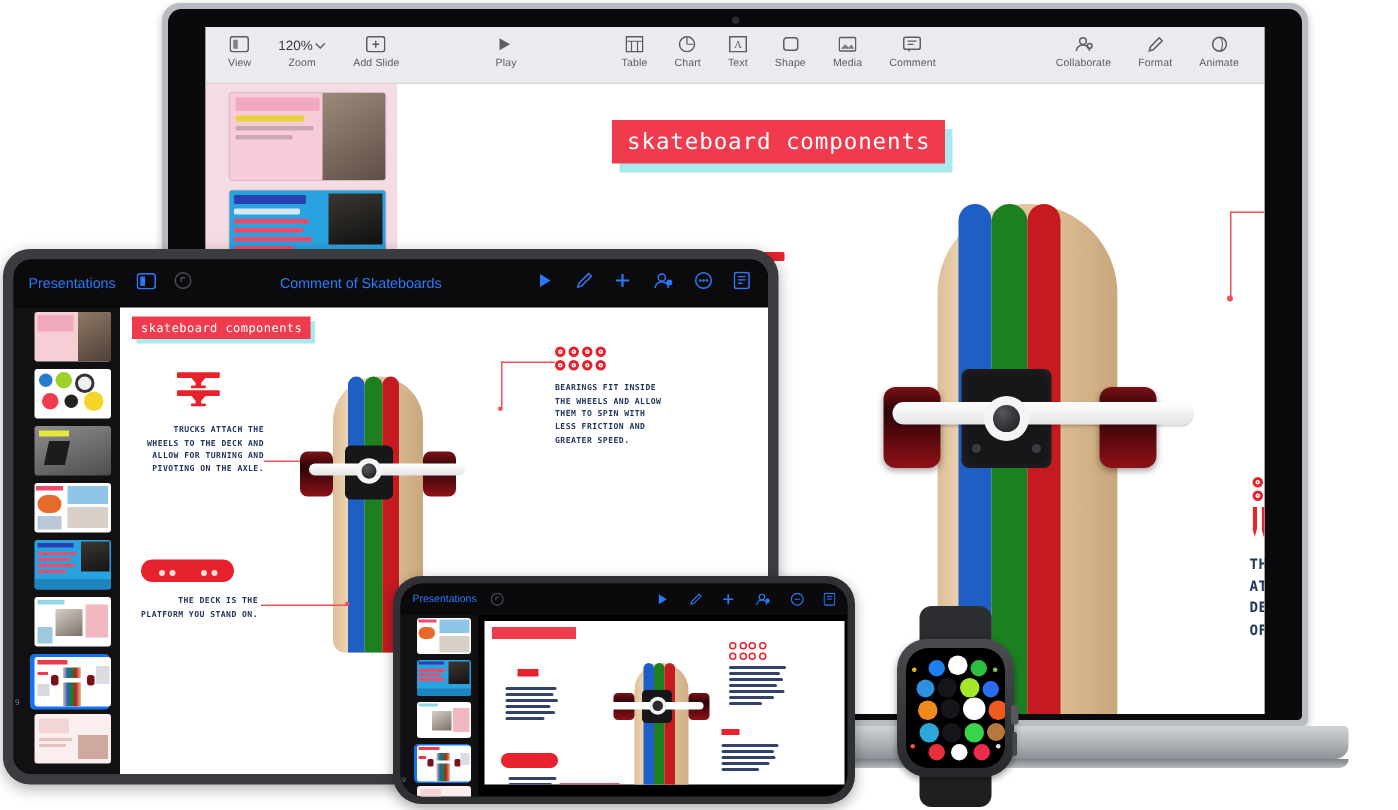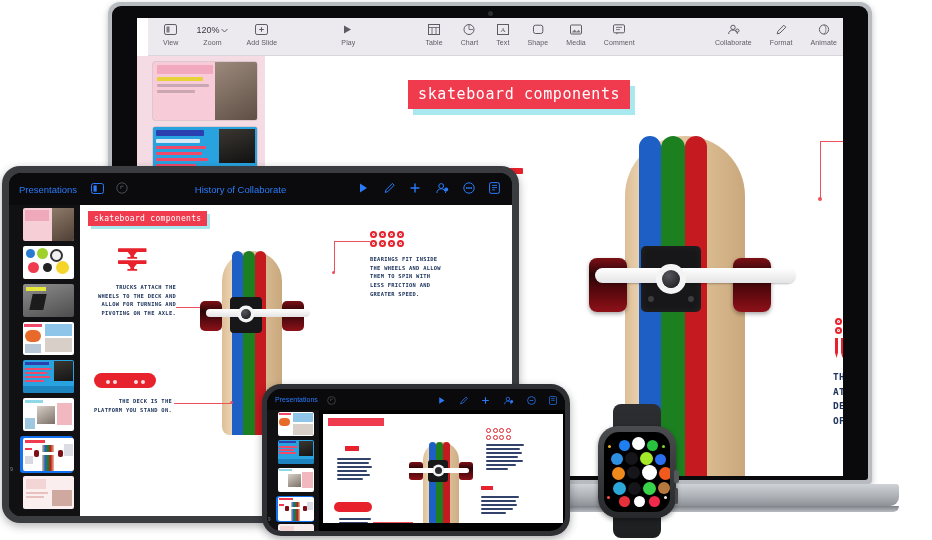--- a/index.html
+++ b/index.html
@@ -11,21 +11,21 @@
     box-shadow:0 2px 6px rgba(0,0,0,.25);}
   .mb-lid-inner{position:absolute;left:4px;top:4px;right:4px;bottom:4px;background:#0a0a0c;border-radius:9px 9px 3px 3px;}
   .mb-cam{position:absolute;left:50%;top:9px;width:5px;height:5px;margin-left:-2.5px;border-radius:50%;background:#2a2d31;}
   .mb-screen{position:absolute;left:137px;top:18px;width:706px;height:458px;background:#fff;overflow:hidden;}
   .mb-base{position:absolute;left:83px;top:484px;width:816px;height:22px;background:linear-gradient(#cfd2d6,#aeb2b7 55%,#8d9197);border-radius:3px 3px 9px 9px;}
   .mb-notch{position:absolute;left:50%;top:0;margin-left:-46px;width:92px;height:7px;background:#9da1a6;border-radius:0 0 7px 7px;}
   .mb-foot{position:absolute;left:83px;top:506px;width:816px;height:6px;background:linear-gradient(#7e8288,#b9bdc2);border-radius:0 0 6px 6px;}
 
   
   .kt-toolbar{position:absolute;left:0;top:0;width:100%;height:38px;background:#eceaef;border-bottom:1px solid #d9d6dd;
-    display:flex;align-items:flex-start;box-sizing:border-box;margin-left:11px;}
+    display:flex;align-items:flex-start;box-sizing:border-box;}
   .tb-grp{display:flex;align-items:flex-start;}
   .tb-item{display:flex;flex-direction:column;align-items:center;justify-content:flex-start;
     padding:4px 9px 0 9px;cursor:default;}
   .tb-ico{height:15px;display:flex;align-items:center;justify-content:center;color:#5e5c63;}
   .tb-lbl{font-size:7px;color:#5d5b62;margin-top:2px;letter-spacing:.1px;white-space:nowrap;}
   .zoom-pill{display:flex;align-items:center;gap:2px;font-size:9px;color:#3a3940;height:15px;}
 
   
   .kt-body{position:absolute;left:0;top:38px;right:0;bottom:0;display:flex;}
   .kt-nav{width:128px;background:#f4dbe4;box-sizing:border-box;padding:6px 4px 0 4px;overflow:hidden;position:relative;}
@@ -371,21 +371,21 @@
               <rect x="0.5" y="0.5" width="12" height="10" rx="2" fill="none" stroke="#2a7bfb"></rect>
               <rect x="2.5" y="2.4" width="3.2" height="6.2" fill="#2a7bfb"></rect>
             </svg>
         </span>
         <span style="margin-left:12px">
           <svg width="12" height="12" viewBox="0 0 12 12">
               <circle cx="6" cy="6" r="5.2" fill="none" stroke="#4a4d55"></circle>
               <path d="M7.6 4.2H4.8v2.6" fill="none" stroke="#4a4d55"></path>
             </svg>
         </span>
-        <span style="margin-left:auto;margin-right:auto;" class="ip-blue">History of Collaborate</span>
+        <span style="margin-left:auto;margin-right:auto;" class="ip-blue">Comment of Skateboards</span>
         <span style="margin-left:4px">
           <svg width="12" height="12" viewBox="0 0 12 12">
               <path d="M3 1.6 L10 6 L3 10.4 Z" fill="#2a7bfb"></path>
             </svg>
         </span>
         <span style="margin-left:14px">
           <svg width="12" height="12" viewBox="0 0 12 12">
               <path d="M9.4 1.4l1.8 1.8-6.4 6.4-2.6.8.8-2.6z" fill="none" stroke="#2a7bfb"></path>
             </svg>
         </span>

